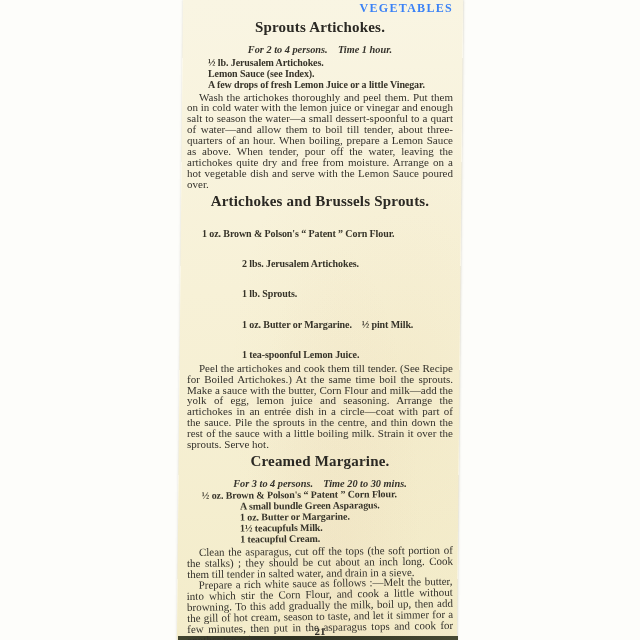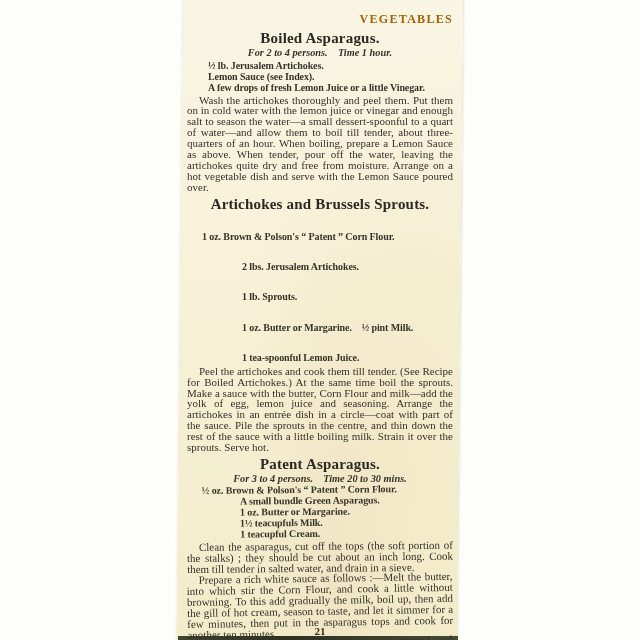--- a/index.html
+++ b/index.html
@@ -20,30 +20,30 @@
   .bottom-edge{
     position:absolute;left:178px;bottom:0;width:280px;height:4px;
     background:linear-gradient(90deg,#40432e 0%,#2e3122 40%,#474a33 100%);
     transform:skewX(-0.55deg);
   }
   .content{
     position:absolute;left:187px;top:0;width:266px;height:640px;
     color:#34322c;overflow:hidden;
   }
   .running-head{
-    margin-top:13px;text-align:right;font-weight:bold;font-size:12px;
-    letter-spacing:1.3px;color:#a16207;white-space:nowrap;line-height:13px;
+    margin-top:2px;text-align:right;font-weight:bold;font-size:12px;
+    letter-spacing:1.3px;color:#3b82f6;white-space:nowrap;line-height:13px;
   }
   .title{
     margin:4px 0 0;text-align:center;font-size:15px;font-weight:bold;
     letter-spacing:0.2px;color:#2b2924;line-height:16px;white-space:nowrap;
   }
   .title.mt3{margin-top:3px;}
   .serving{
-    margin:1px 0 0;text-align:center;font-weight:bold;font-style:italic;
+    margin:9px 0 0;text-align:center;font-weight:bold;font-style:italic;
     font-size:10.3px;line-height:11.5px;white-space:nowrap;color:#35332c;
   }
   .ing{
     font-weight:bold;font-size:10px;letter-spacing:-0.1px;
     white-space:nowrap;color:#363329;
   }
   .ing-block{margin-top:1px;}
   .lh11 .ing{line-height:11px;}
   .lh104 .ing{line-height:10.4px;margin-top:20px;}
   .ind-a{padding-left:21px;}
@@ -67,21 +67,21 @@
 <body>
 
 <div class="paper"></div>
 <div class="bottom-edge"></div>
 
 <div class="content">
 
   <div class="running-head">VEGETABLES</div>
 
   <section>
-    <h2 class="title">Boiled Asparagus.</h2>
+    <h2 class="title">Sprouts Artichokes.</h2>
     <div class="serving">For 2 to 4 persons. Time 1 hour.</div>
     <div class="ing-block lh11">
       <div class="ing ind-a">½ lb. Jerusalem Artichokes.</div>
       <div class="ing ind-a">Lemon Sauce (see Index).</div>
       <div class="ing ind-a">A few drops of fresh Lemon Juice or a little Vinegar.</div>
     </div>
     <p class="para">Wash the artichokes thoroughly and peel them. Put them on in cold water with the lemon juice or vinegar and enough salt to season the water—a small dessert-spoonful to a quart of water—and allow them to boil till tender, about three-quarters of an hour.  When boiling, prepare a Lemon Sauce as above.  When tender, pour off the water, leaving the artichokes quite dry and free from moisture.  Arrange on a hot vegetable dish and serve with the Lemon Sauce poured over.</p>
   </section>
 
   <section>
@@ -90,21 +90,21 @@
       <div class="ing ind-b">1 oz. Brown &amp; Polson's “ Patent ” Corn Flour.</div>
       <div class="ing ind-c">2 lbs. Jerusalem Artichokes.</div>
       <div class="ing ind-c">1 lb. Sprouts.</div>
       <div class="ing ind-c">1 oz. Butter or Margarine. ½ pint Milk.</div>
       <div class="ing ind-c">1 tea-spoonful Lemon Juice.</div>
     </div>
     <p class="para">Peel the artichokes and cook them till tender. (See Recipe for Boiled Artichokes.)  At the same time boil the sprouts.  Make a sauce with the butter, Corn Flour and milk—add the yolk of egg, lemon juice and seasoning.  Arrange the artichokes in an entrée dish in a circle—coat with part of the sauce.  Pile the sprouts in the centre, and thin down the rest of the sauce with a little boiling milk.  Strain it over the sprouts.  Serve hot.</p>
   </section>
 
   <section>
-    <h2 class="title mt3">Patent Asparagus.</h2>
+    <h2 class="title mt3">Creamed Margarine.</h2>
     <div class="serving">For 3 to 4 persons. Time 20 to 30 mins.</div>
     <div class="ing-block lh11 rot1">
       <div class="ing ind-b">½ oz. Brown &amp; Polson's “ Patent ” Corn Flour.</div>
       <div class="ing ind-d">A small bundle Green Asparagus.</div>
       <div class="ing ind-d">1 oz. Butter or Margarine.</div>
       <div class="ing ind-d">1½ teacupfuls Milk.</div>
       <div class="ing ind-d">1 teacupful Cream.</div>
     </div>
     <p class="para rot1">Clean the asparagus, cut off the tops (the soft portion of the stalks) ;  they should be cut about an inch long.  Cook them till tender in salted water, and drain in a sieve.</p>
     <p class="para m0 rot2">Prepare a rich white sauce as follows :—Melt the butter, into which stir the Corn Flour, and cook a little without browning.  To this add gradually the milk, boil up, then add the gill of hot cream, season to taste, and let it simmer for a few minutes, then put in the asparagus tops and cook for another ten minutes.</p>

